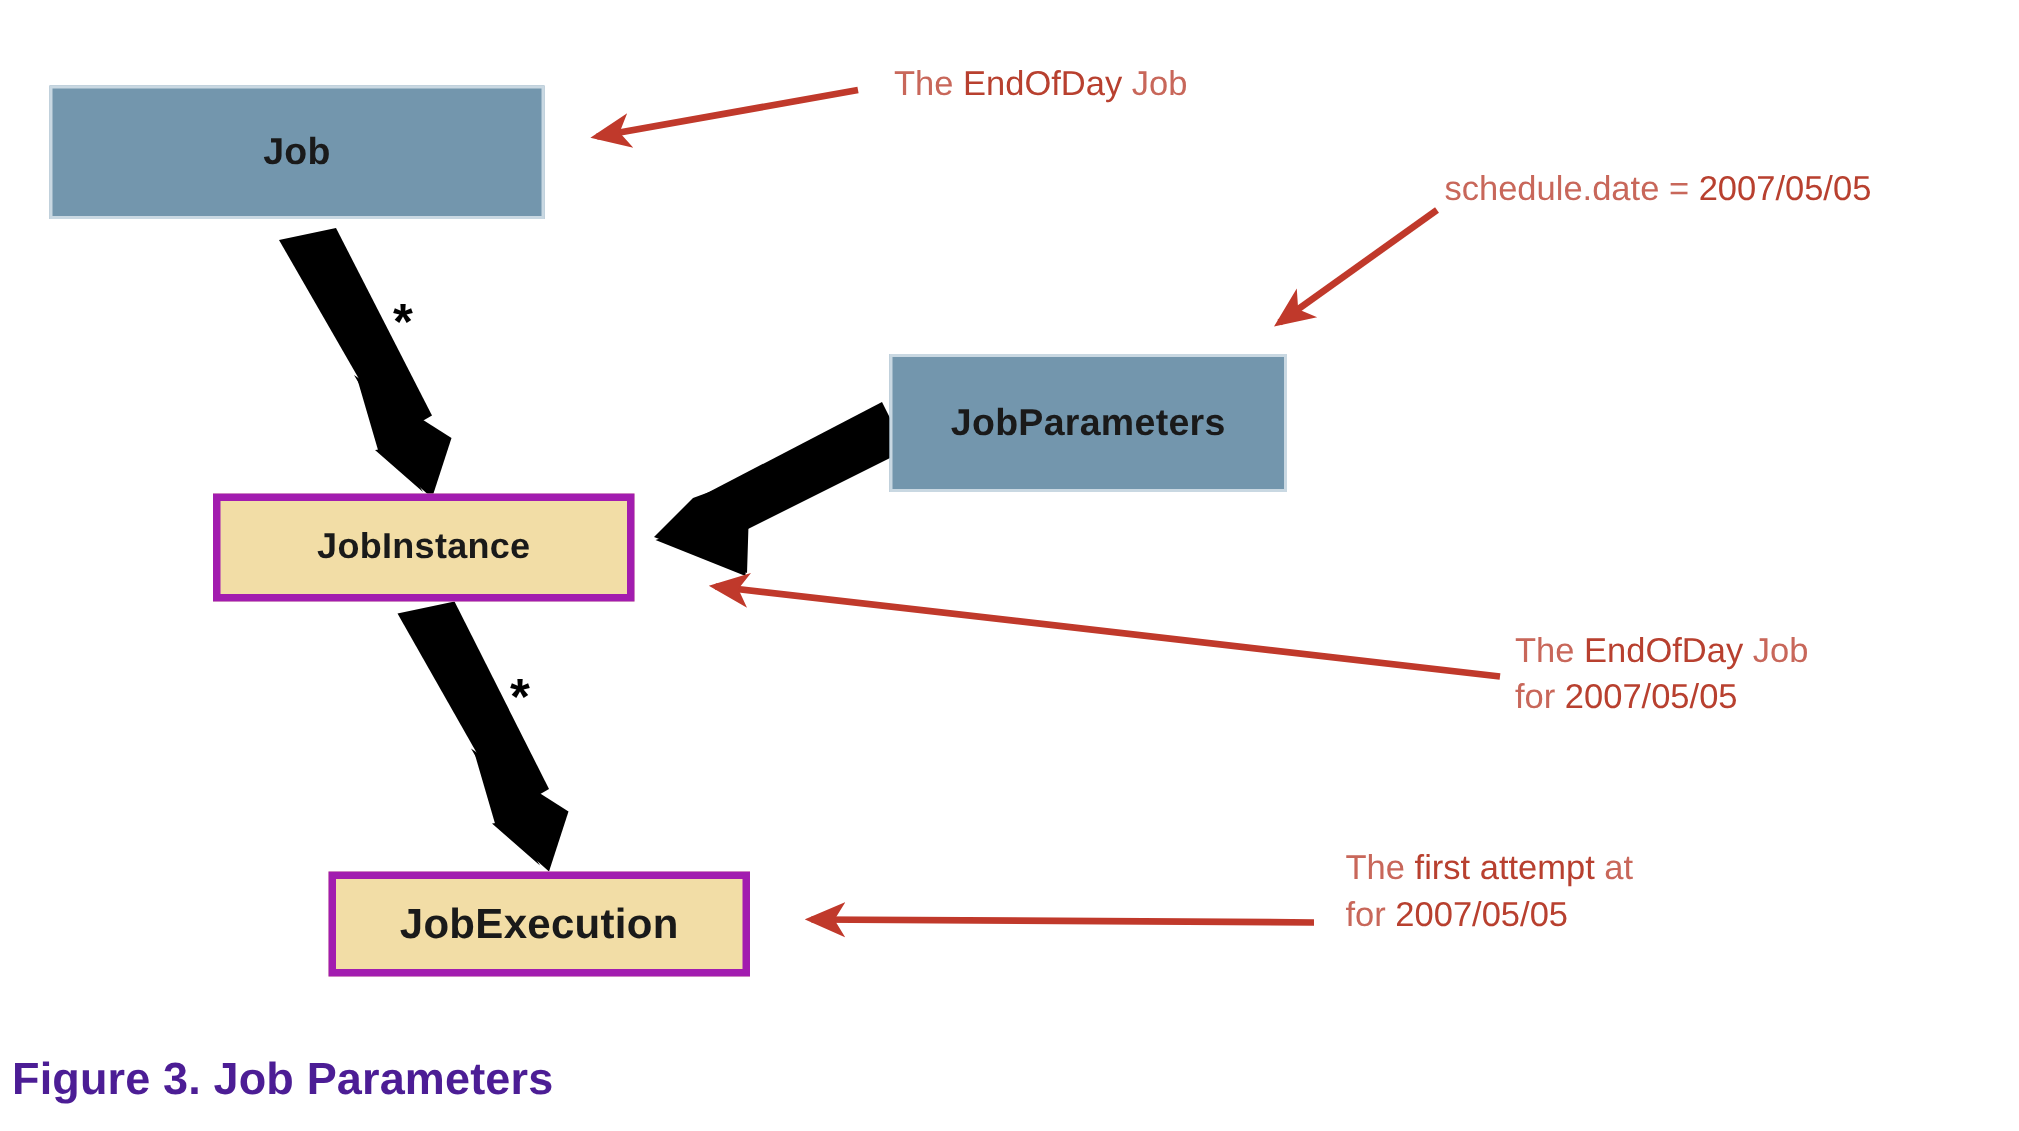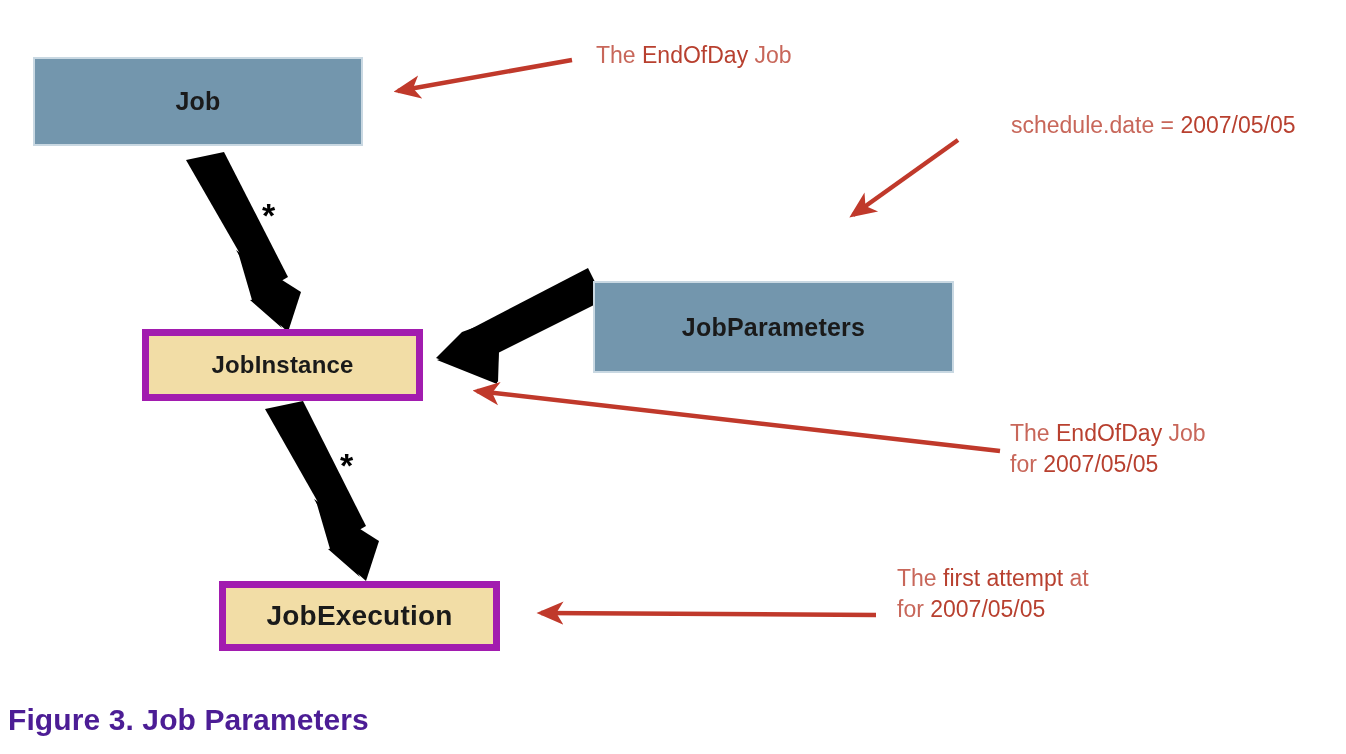--- a/index.html
+++ b/index.html
@@ -34,31 +34,30 @@
     font-weight: bold;
     color: #1a1a1a;
     letter-spacing: 0.2px;
   }
   .entity-box.blue {
     background: #7396ad;
     border: 2px solid #c9d8e2;
   }
   .entity-box.tan {
     background: #f2dda6;
-    border: 7px solid #a21caf;
+    border: 5px solid #a21caf;
   }
 
   #box-job {
     left: 33px;  top: 57px;  width: 330px; height: 89px;
     font-size: 25px;
   }
   #box-jobparameters {
-    left: 593px; top: 236px; width: 361px; height: 92px;
+    left: 593px; top: 236px; width: 265px; height: 92px;
     font-size: 25px;
-    margin-top: 45px;
   }
   #box-jobinstance {
     left: 142px; top: 329px; width: 281px; height: 72px;
     font-size: 24px;
   }
   #box-jobexecution {
     left: 219px; top: 581px; width: 281px; height: 70px;
     font-size: 28px;
   }
 
@@ -80,21 +79,21 @@
     color: #c8675a;
     font-size: 23px;
     line-height: 31px;
     white-space: nowrap;
   }
   .annotation b {
     color: #b8402f;
     font-weight: normal;
   }
   #anno-job        { left: 596px;  top: 40px;  }
-  #anno-parameters { left: 963px;  top: 110px; margin-left: 48px; }
+  #anno-parameters { left: 963px;  top: 110px; }
   #anno-instance   { left: 1010px; top: 418px; }
   #anno-execution  { left: 897px;  top: 563px; }
 
   
   #figure-caption {
     position: absolute;
     left: 8px;
     top: 703px;
     font-size: 30px;
     font-weight: bold;

